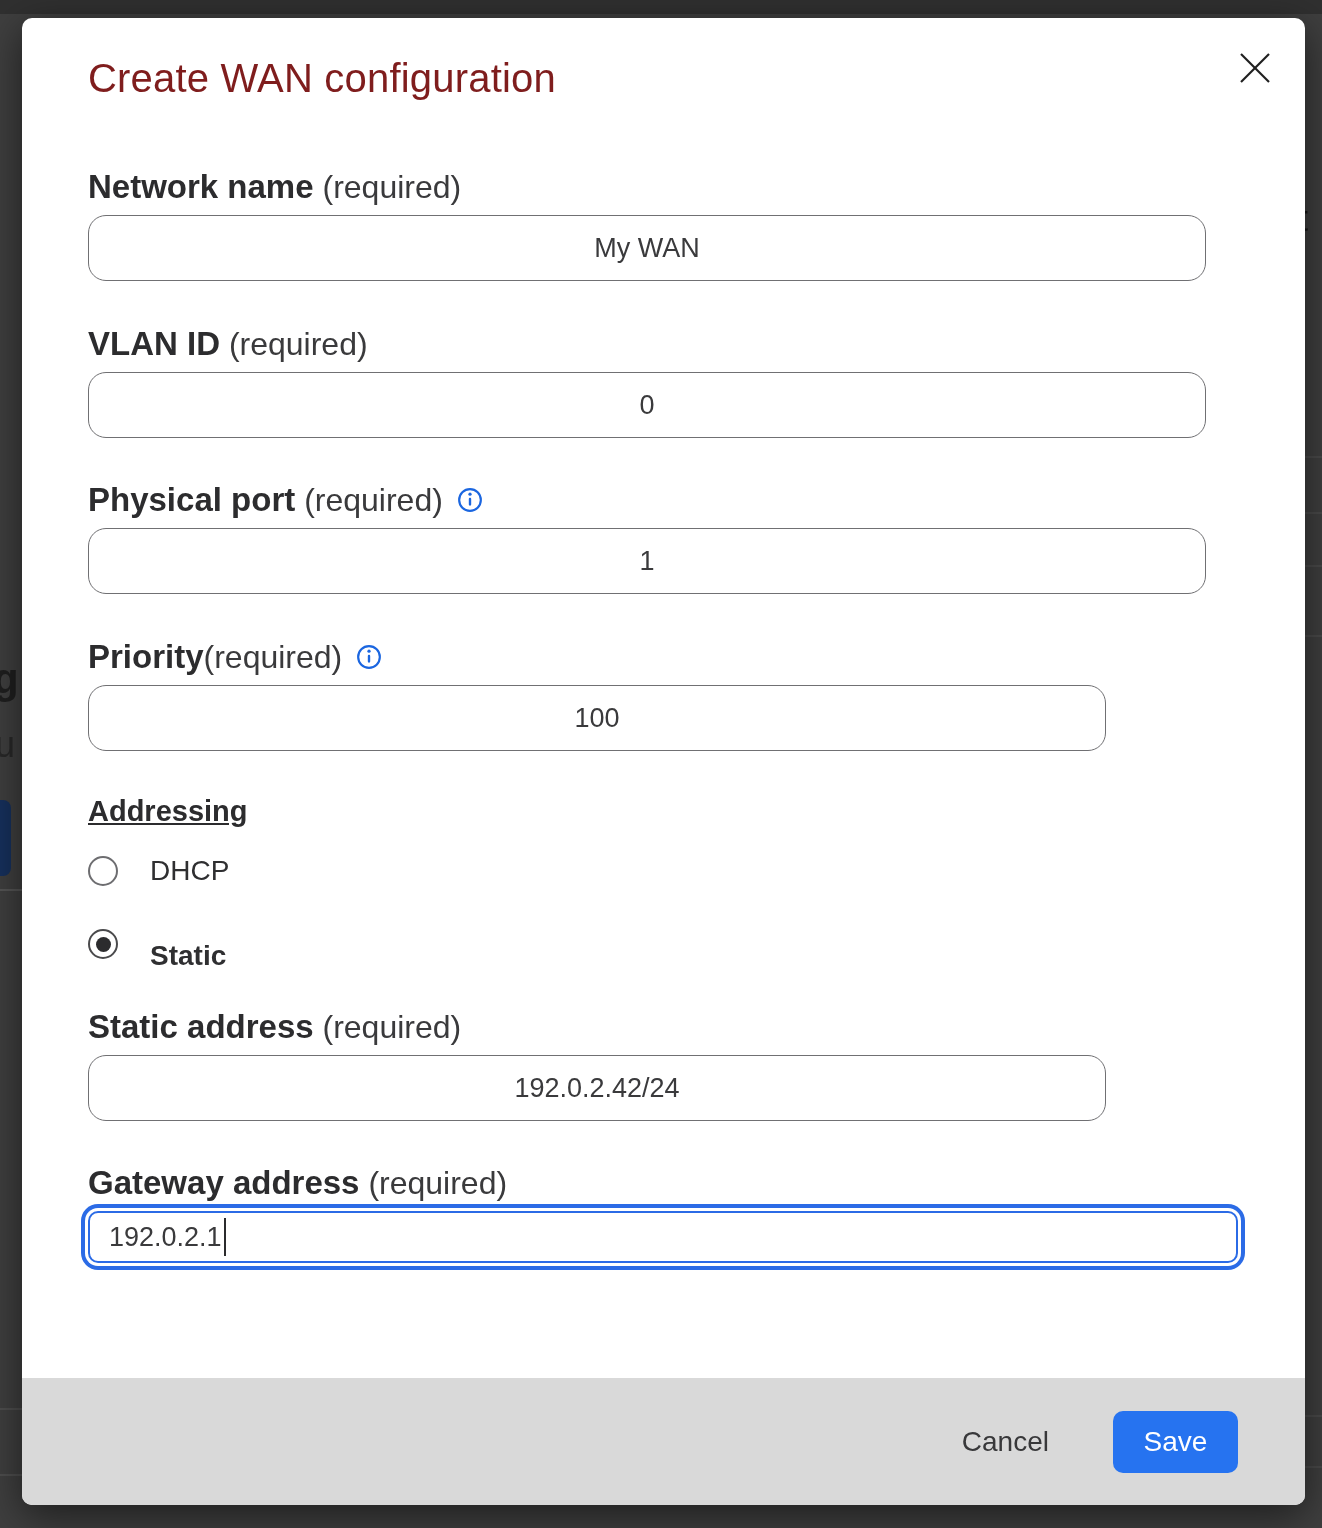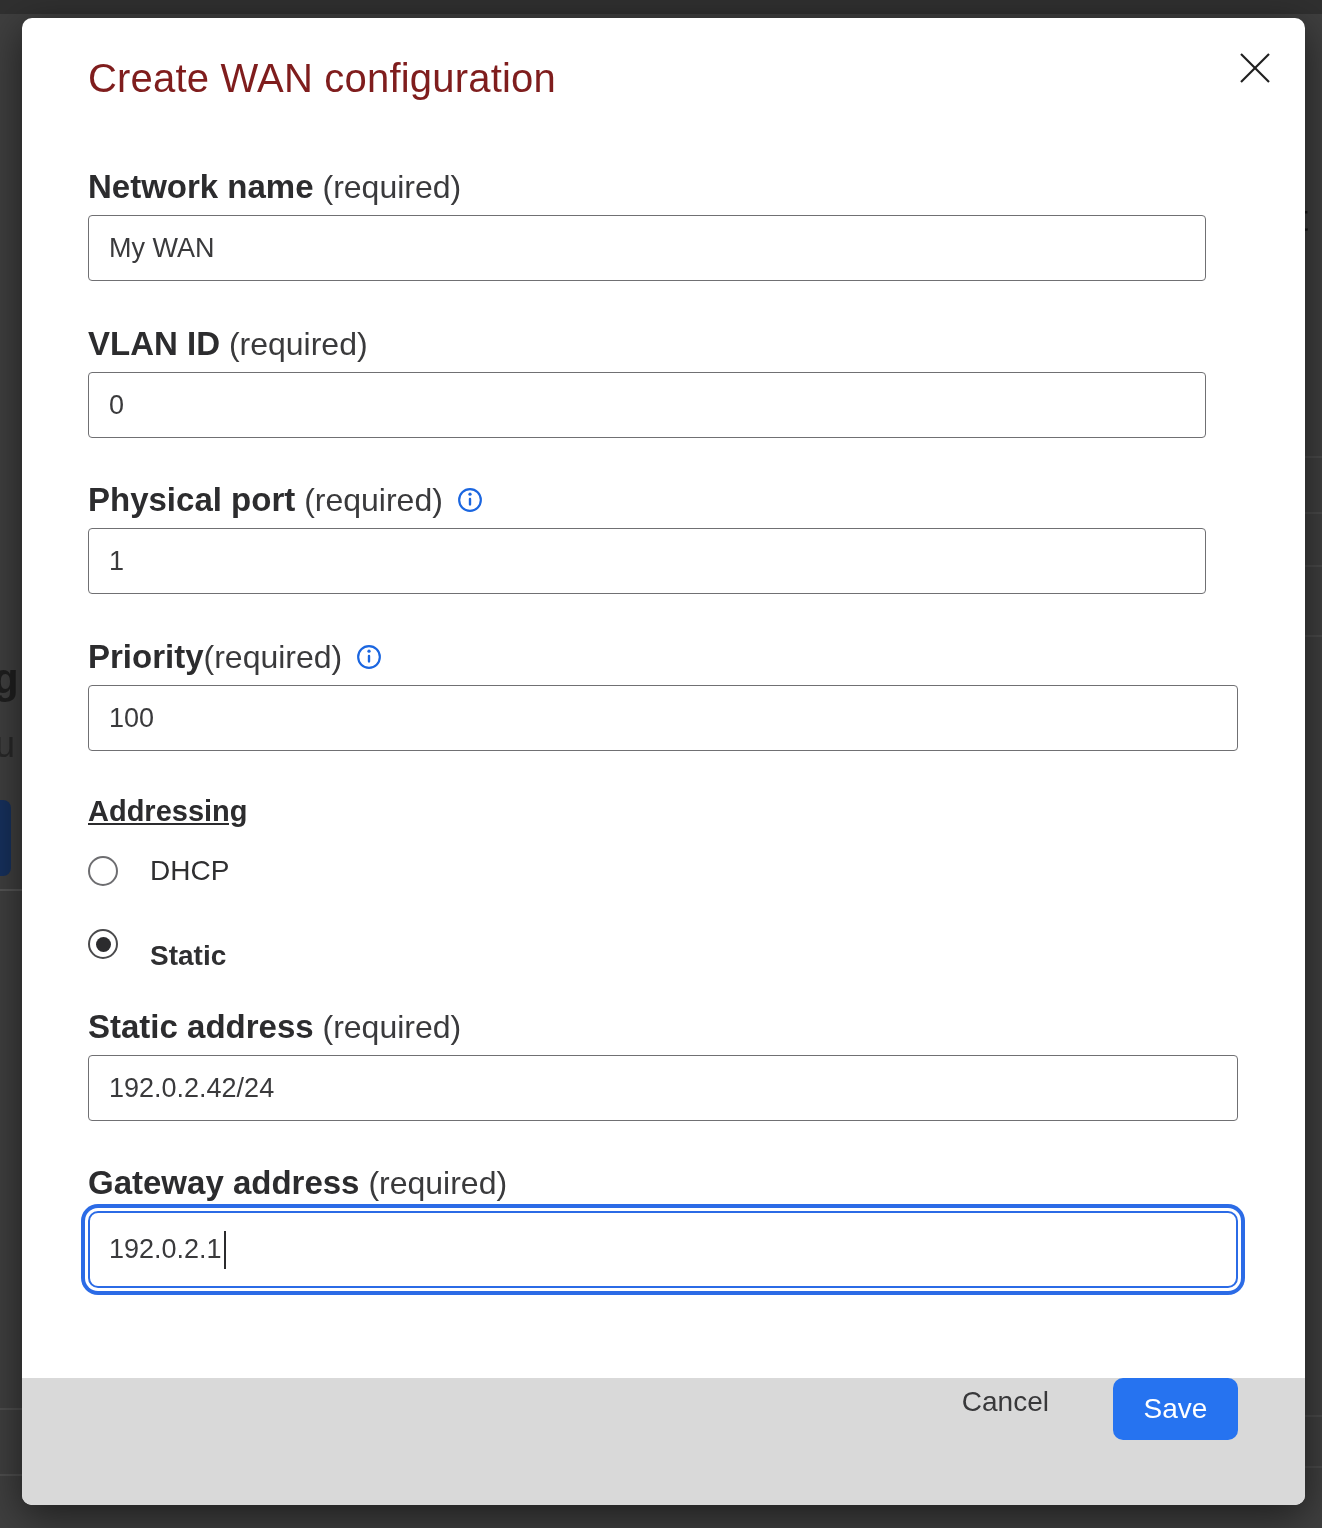--- a/index.html
+++ b/index.html
@@ -44,29 +44,29 @@
     font-size:40px; line-height:48px; font-weight:400; color:#7f1d1d; letter-spacing:.2px;
   }
 
   .group { position:absolute; left:66px; }
   .field-label { display:flex; align-items:center; white-space:pre; }
   .lbl-bold { font-size:33px; font-weight:700; color:#2c2c2e; }
   .lbl-req  { font-size:32px; font-weight:400; color:#3a3a3c; }
   .info-wrap { margin-left:14px; display:inline-flex; align-items:center; }
 
   .txt-input {
-    display:block; height:66px; border:1.5px solid #707073; border-radius:4px;
+    display:block; height:66px; border:1.5px solid #707073; border-radius:18px;
     font-family:"Liberation Sans", sans-serif;
-    font-size:27px; color:#3a3a3c; padding:16px 20px; background:#fff; outline:none;
+    font-size:27px; color:#3a3a3c; padding:16px 20px; background:#fff; outline:none;text-align:center;
   }
   .w-narrow { width:1118px; }
-  .w-wide   { width:1150px; }
+  .w-wide   { width:1018px; }
 
   .input-focused {
-    display:flex; align-items:center; height:77px; width:1150px;
+    display:flex; align-items:center; height:52px; width:1150px;
     border:2px solid #2b6be6; border-radius:10px; padding:0 19px;
     font-size:27px; color:#3a3a3c; background:#fff;
     box-shadow:0 0 0 3px #ffffff, 0 0 0 7px #2b6be6;
   }
   .caret { width:2.5px; height:38px; background:#2b2b2d; margin-left:2px; }
 
   .section-heading { font-size:29px; font-weight:700; color:#2c2c2e;text-decoration:underline; }
 
   .radio-row { position:absolute; left:66px; display:flex; align-items:center; height:34px; cursor:pointer; }
   .radio-circle {
@@ -74,21 +74,21 @@
     background:#fff; flex:0 0 auto; display:flex; align-items:center; justify-content:center;
   }
   .radio-circle.checked { border-color:#4a4a4c; }
   .radio-dot { width:15px; height:15px; border-radius:50%; background:#2c2c2e; }
   .radio-label { margin-left:32px; font-size:28px; color:#2f2f31;text-align:center; }
   .radio-label.bold { font-weight:700;margin-top:24px; }
 
   .footer {
     position:absolute; left:0; top:1360px; width:1283px; height:127px;
     background:#d9d9d9; border-radius:0 0 10px 10px;
-    display:flex; align-items:flex-start; justify-content:flex-end; padding-right:67px; gap:50px;
+    display:flex; align-items:center; justify-content:flex-end; padding-right:67px; gap:50px;
   }
   .cancel-btn {
     background:none; border:none; font-family:"Liberation Sans", sans-serif;
     font-size:28px; color:#38383a; cursor:pointer; padding:8px 14px;
   }
   .save-btn {
     width:125px; height:62px; border:none; border-radius:10px; background:#2673f0;
     font-family:"Liberation Sans", sans-serif; font-size:28px; color:#ffffff; cursor:pointer;
   }
 </style>

